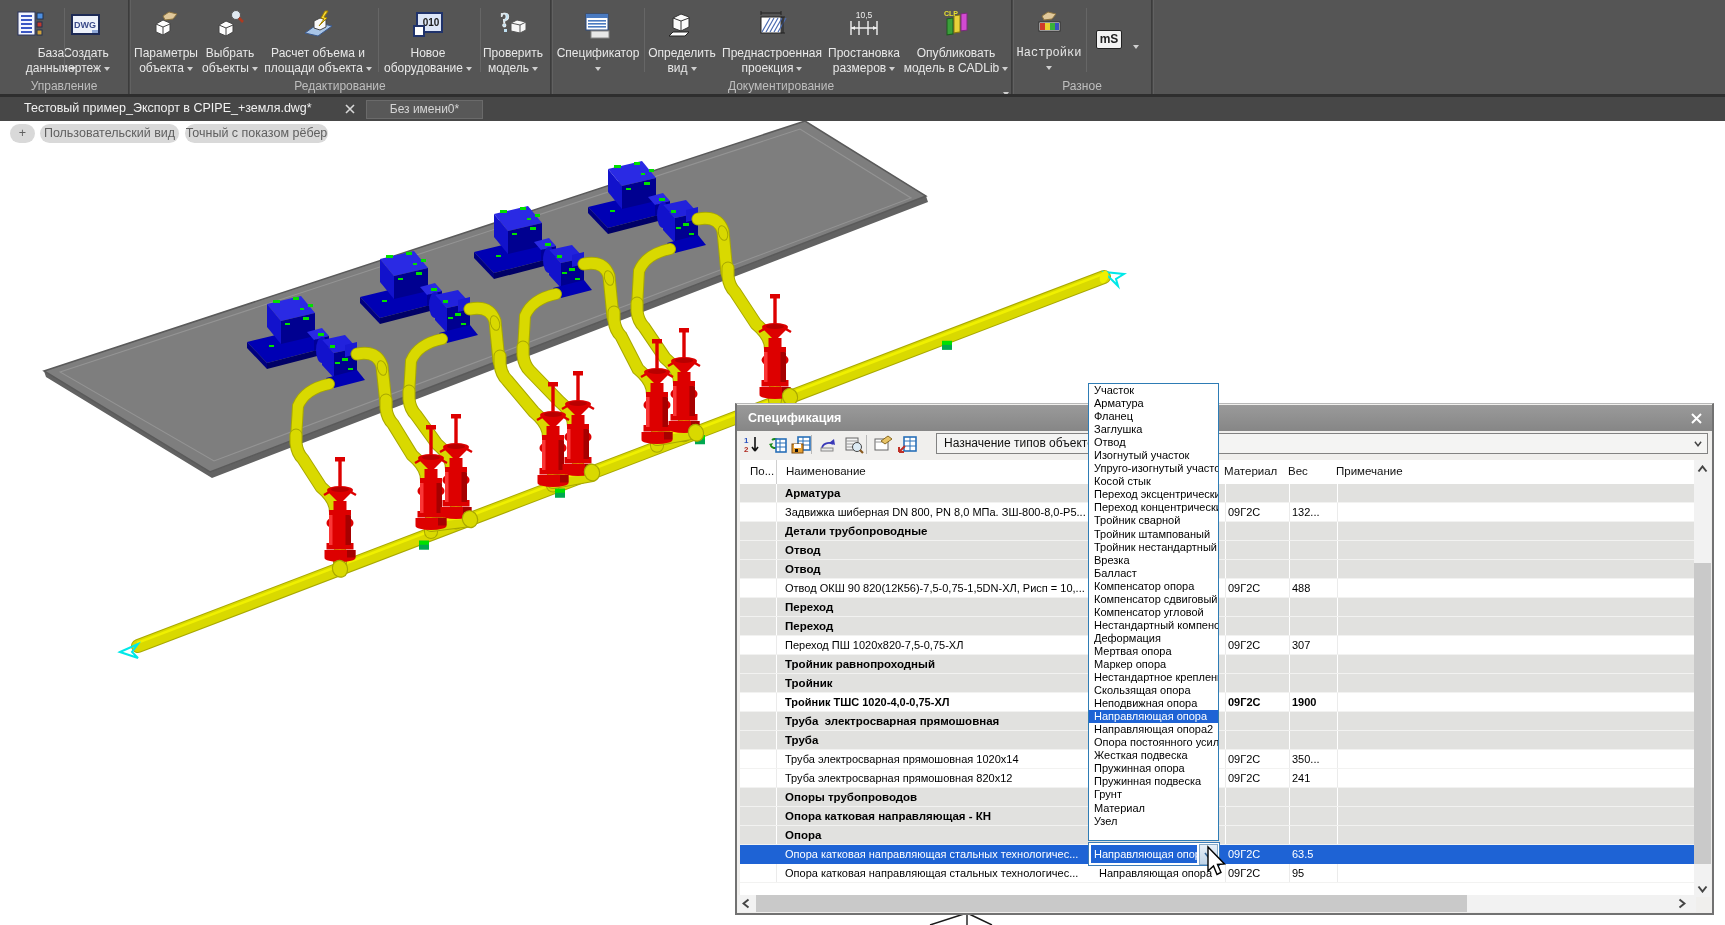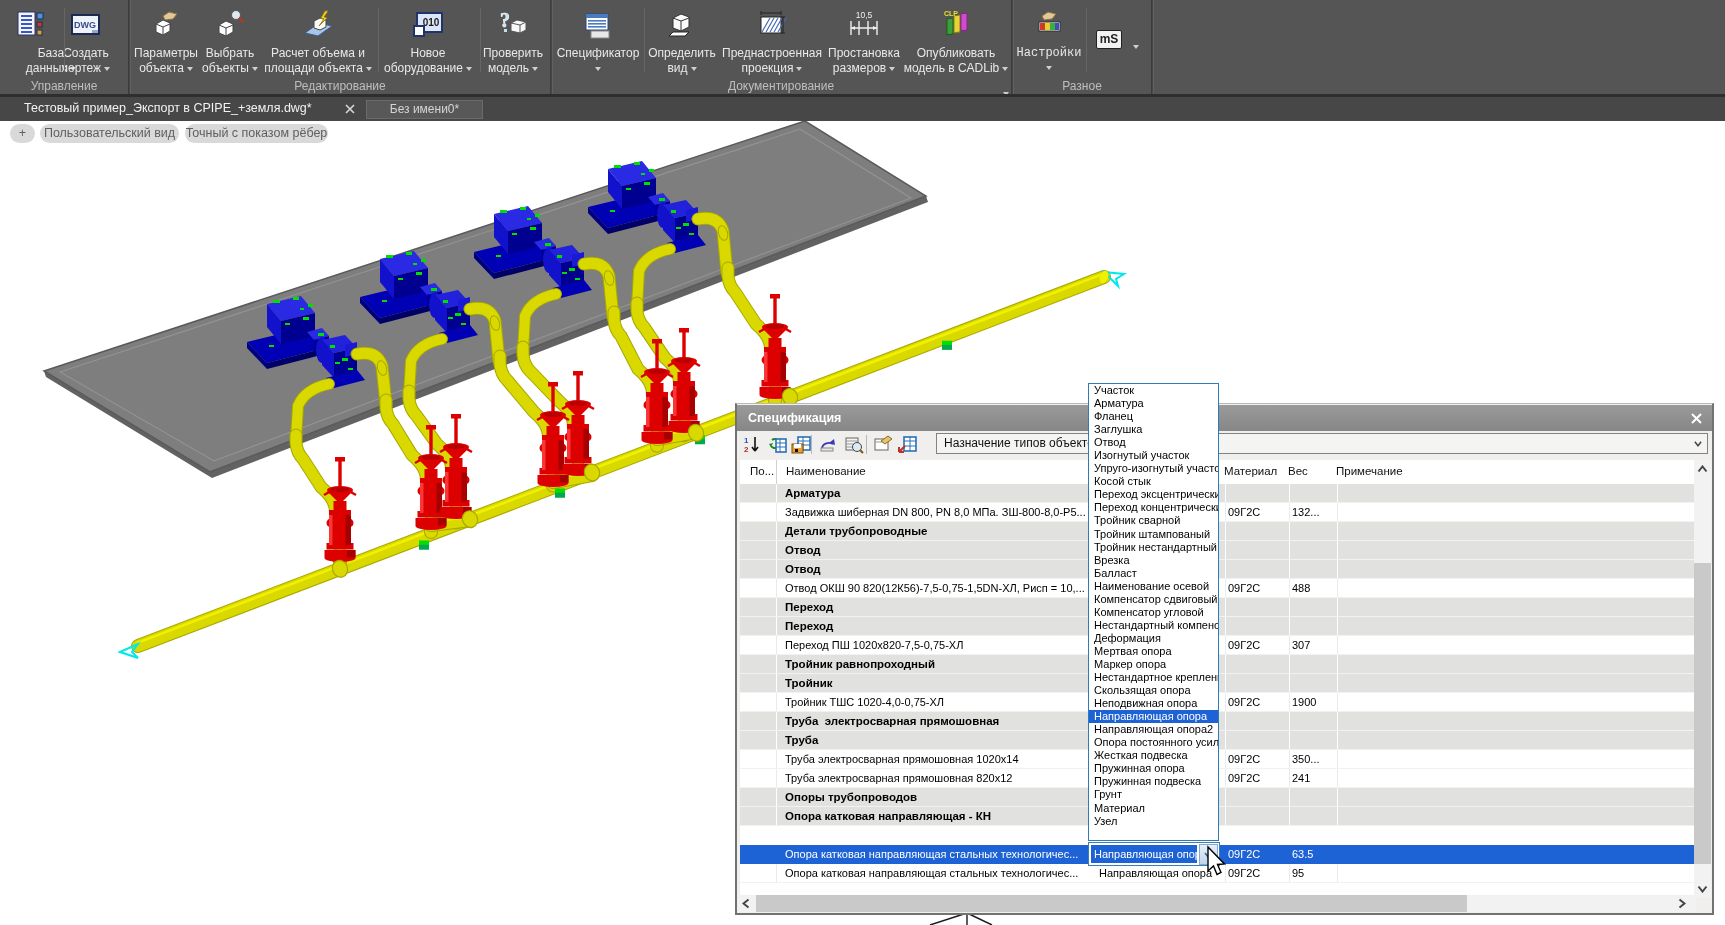--- a/index.html
+++ b/index.html
@@ -668,21 +668,21 @@
           <div class="colline" style="left:549px"></div>
           <div class="colline" style="left:597px"></div>
         </div>
         <div class="prow g" style="top:190px;border-bottom:1px solid #f2f2f1;">
           <span class="pc1">Тройник</span>
           <div class="colline" style="left:36px"></div>
           <div class="colline" style="left:485px"></div>
           <div class="colline" style="left:549px"></div>
           <div class="colline" style="left:597px"></div>
         </div>
-        <div class="prow" style="top:209px;border-bottom:1px solid #f2f2f1;">
+        <div class="prow" style="top:209px;border-bottom:1px solid #f2f2f1;font-weight:bold;">
           <span class="pc1">Тройник ТШС 1020-4,0-0,75-ХЛ</span>
           <span class="pcm">09Г2С</span>
           <span class="pcv">1900</span>
           <div class="colline" style="left:36px;background:#ebebeb"></div>
           <div class="colline" style="left:485px;background:#ebebeb"></div>
           <div class="colline" style="left:549px;background:#ebebeb"></div>
           <div class="colline" style="left:597px;background:#ebebeb"></div>
         </div>
         <div class="prow g" style="top:228px;border-bottom:1px solid #f2f2f1;">
           <span class="pc1">Труба&nbsp; электросварная прямошовная</span>
@@ -718,20 +718,27 @@
         </div>
         <div class="prow g" style="top:323px;border-bottom:1px solid #f2f2f1;">
           <span class="pc1">Опора катковая направляющая - КН</span>
           <div class="colline" style="left:36px"></div>
           <div class="colline" style="left:485px"></div>
           <div class="colline" style="left:549px"></div>
           <div class="colline" style="left:597px"></div>
         </div>
         <div class="prow g" style="top:304px;border-bottom:1px solid #f2f2f1;">
           <span class="pc1">Опоры трубопроводов</span>
+          <div class="colline" style="left:36px"></div>
+          <div class="colline" style="left:485px"></div>
+          <div class="colline" style="left:549px"></div>
+          <div class="colline" style="left:597px"></div>
+        </div>
+        <div class="prow g" style="top:342px;border-bottom:1px solid #f2f2f1;">
+          <span class="pc1">Опора</span>
           <div class="colline" style="left:36px"></div>
           <div class="colline" style="left:485px"></div>
           <div class="colline" style="left:549px"></div>
           <div class="colline" style="left:597px"></div>
         </div>
         <div class="prow sel" style="top:361px;">
           <span class="pc1">Опора катковая направляющая стальных технологичес...</span>
           <span class="pcm">09Г2С</span>
           <span class="pcv">63.5</span>
         </div>
@@ -774,21 +781,21 @@
       <div>Изогнутый участок</div>
       <div>Упруго-изогнутый участо</div>
       <div>Косой стык</div>
       <div>Переход эксцентрически</div>
       <div>Переход концентрически</div>
       <div>Тройник сварной</div>
       <div>Тройник штампованый</div>
       <div>Тройник нестандартный</div>
       <div>Врезка</div>
       <div>Балласт</div>
-      <div>Наименование осевой</div>
+      <div>Компенсатор опора</div>
       <div>Компенсатор сдвиговый</div>
       <div>Компенсатор угловой</div>
       <div>Нестандартный компенс</div>
       <div>Деформация</div>
       <div>Мертвая опора</div>
       <div>Маркер опора</div>
       <div>Нестандартное креплени</div>
       <div>Скользящая опора</div>
       <div>Неподвижная опора</div>
       <div class="hl">Направляющая опора</div>

